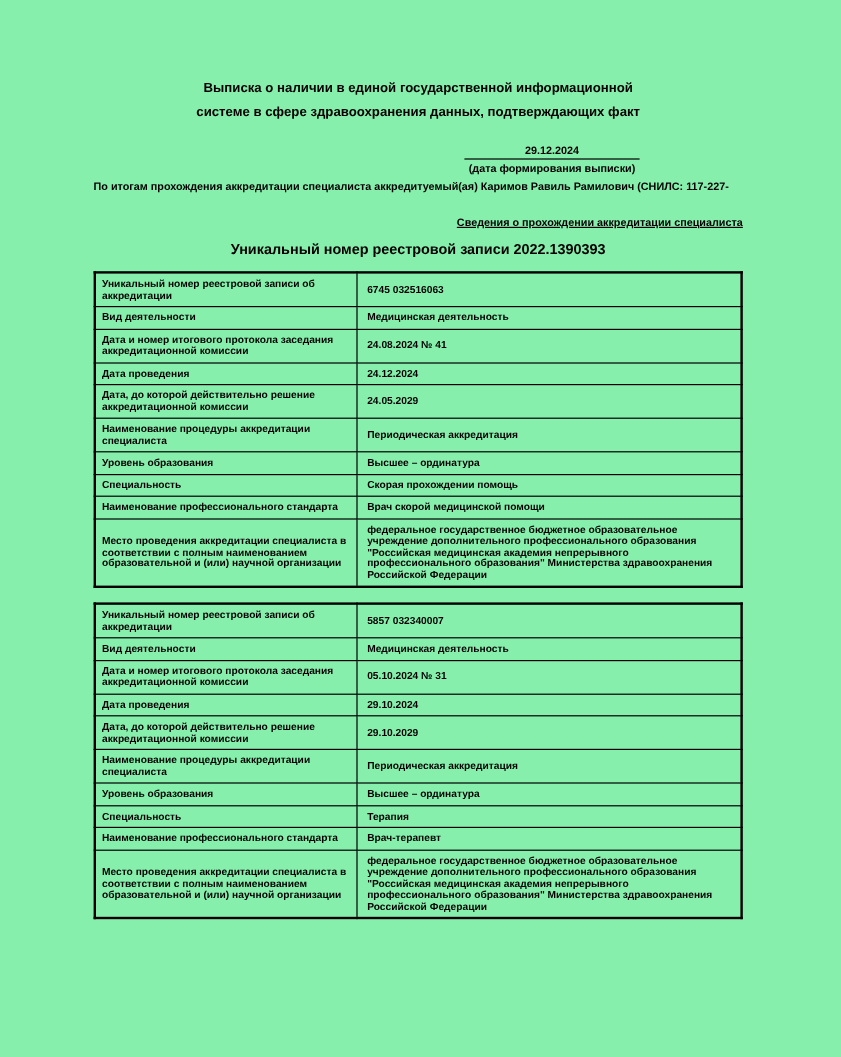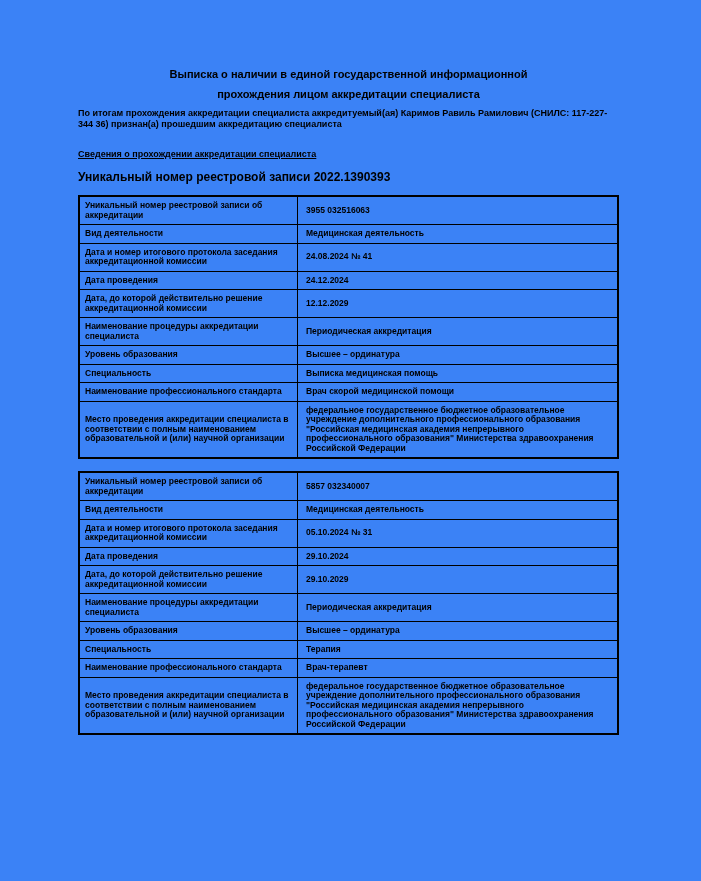--- a/index.html
+++ b/index.html
@@ -4,21 +4,21 @@
 <style>
   html, body {
     margin: 0;
     padding: 0;
     background: #ffffff;
   }
   .page {
     position: relative;
     width: 701px;
     height: 881px;
-    background: #3b82f6;
+    background: #86efac;
     overflow: hidden;
     font-family: "Liberation Sans", "DejaVu Sans", sans-serif;
     font-weight: bold;
     color: #000000;
     box-sizing: border-box;
     padding: 64px 82px 0 78px;
   }
   .title-block {
     text-align: center;
     font-size: 11px;
@@ -41,27 +41,27 @@
     padding-top: 1px;
   }
   .intro-block {
     margin-top: 4px;
     text-align: left;
     font-size: 9px;
     line-height: 11px;
   }
   .section-heading {
     margin-top: 19px;
-    text-align: left;
+    text-align: right;
     font-size: 9px;
     text-decoration: underline;
   }
   .record-heading {
     margin-top: 11px;
-    text-align: left;
+    text-align: center;
     font-size: 12px;
   }
   table.acc-table {
     width: 541px;
     border-collapse: collapse;
     table-layout: fixed;
     font-size: 8.5px;
     line-height: 9.5px;
     margin-top: 11px;
   }
@@ -84,66 +84,69 @@
     vertical-align: middle;
   }
 </style>
 </head>
 <body>
 
 <div class="page">
 
   <div class="title-block">
     <div>Выписка о наличии в единой государственной информационной</div>
-    <div>прохождения лицом аккредитации специалиста</div>
+    <div>системе в сфере здравоохранения данных, подтверждающих факт</div>
   </div>
 
+  <div class="date-block">
+    <span class="date-value">29.12.2024</span>
+    <span class="date-caption">(дата формирования выписки)</span>
+  </div>
 
   <div class="intro-block">
     <div>По итогам прохождения аккредитации специалиста аккредитуемый(ая) Каримов Равиль Рамилович (СНИЛС: 117-227-</div>
-    <div>344 36) признан(а) прошедшим аккредитацию специалиста</div>
   </div>
 
   <div class="section-heading">Сведения о прохождении аккредитации специалиста</div>
 
   <div class="record-heading">Уникальный номер реестровой записи 2022.1390393</div>
 
   <table class="acc-table">
     <tbody>
       <tr>
         <td class="cell-label">Уникальный номер реестровой записи об аккредитации</td>
-        <td class="cell-value">3955 032516063</td>
+        <td class="cell-value">6745 032516063</td>
       </tr>
       <tr>
         <td class="cell-label">Вид деятельности</td>
         <td class="cell-value">Медицинская деятельность</td>
       </tr>
       <tr>
         <td class="cell-label">Дата и номер итогового протокола заседания аккредитационной комиссии</td>
         <td class="cell-value">24.08.2024 № 41</td>
       </tr>
       <tr>
         <td class="cell-label">Дата проведения</td>
         <td class="cell-value">24.12.2024</td>
       </tr>
       <tr>
         <td class="cell-label">Дата, до которой действительно решение аккредитационной комиссии</td>
-        <td class="cell-value">12.12.2029</td>
+        <td class="cell-value">24.05.2029</td>
       </tr>
       <tr>
         <td class="cell-label">Наименование процедуры аккредитации специалиста</td>
         <td class="cell-value">Периодическая аккредитация</td>
       </tr>
       <tr>
         <td class="cell-label">Уровень образования</td>
         <td class="cell-value">Высшее – ординатура</td>
       </tr>
       <tr>
         <td class="cell-label">Специальность</td>
-        <td class="cell-value">Выписка медицинская помощь</td>
+        <td class="cell-value">Скорая прохождении помощь</td>
       </tr>
       <tr>
         <td class="cell-label">Наименование профессионального стандарта</td>
         <td class="cell-value">Врач скорой медицинской помощи</td>
       </tr>
       <tr>
         <td class="cell-label">Место проведения аккредитации специалиста в соответствии с полным наименованием образовательной и (или) научной организации</td>
         <td class="cell-value">федеральное государственное бюджетное образовательное учреждение дополнительного профессионального образования "Российская медицинская академия непрерывного профессионального образования" Министерства здравоохранения Российской Федерации</td>
       </tr>
     </tbody>

